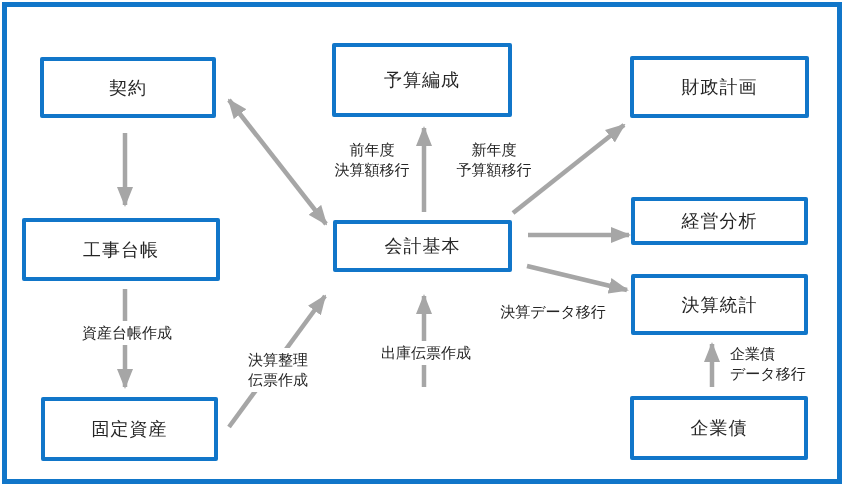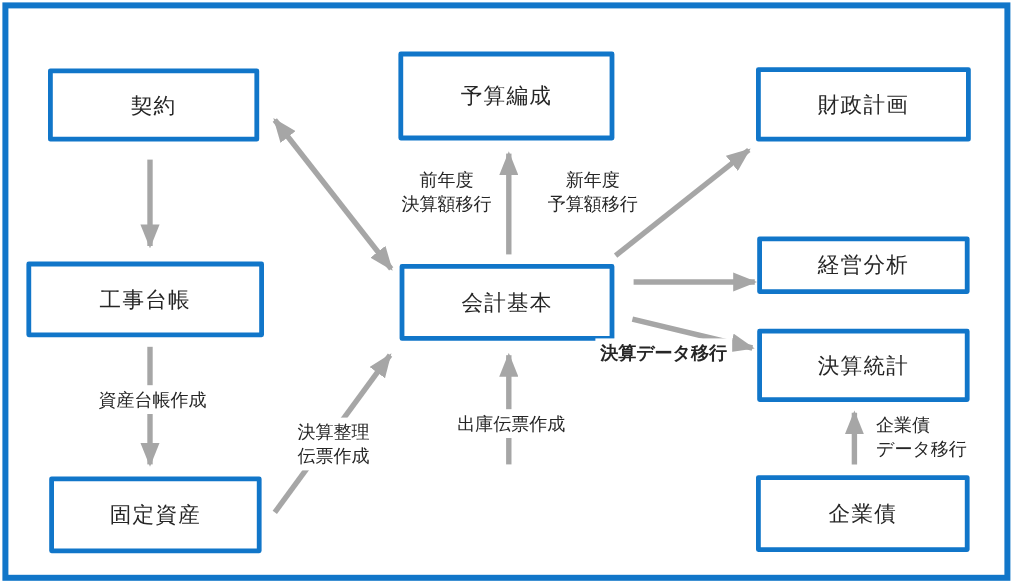--- a/index.html
+++ b/index.html
@@ -111,21 +111,21 @@
   </div>
 
   <div class="node" style="left:630px; top:56px;  width:179px; height:62px;">
     <span class="node-label">財政計画</span>
   </div>
 
   <div class="node" style="left:22px;  top:218px; width:198px; height:63px;">
     <span class="node-label">工事台帳</span>
   </div>
 
-  <div class="node" style="left:333px; top:220px; width:179px; height:64px;">
+  <div class="node" style="left:333px; top:220px; width:179px; height:52px;">
     <span class="node-label">会計基本</span>
   </div>
 
   <div class="node" style="left:631px; top:197px; width:177px; height:48px;">
     <span class="node-label">経営分析</span>
   </div>
 
   <div class="node" style="left:631px; top:274px; width:177px; height:61px;">
     <span class="node-label">決算統計</span>
   </div>
@@ -155,21 +155,21 @@
 
   <div class="elabel" style="left:278px; top:370px;">
     <span class="elabel-text">決算整理
 伝票作成</span>
   </div>
 
   <div class="elabel" style="left:426px; top:353px;">
     <span class="elabel-text">出庫伝票作成</span>
   </div>
 
-  <div class="elabel" style="left:553px; top:294px;font-weight:bold;">
+  <div class="elabel" style="left:553px; top:312px;">
     <span class="elabel-text">決算データ移行</span>
   </div>
 
   <div class="elabel left-align" style="left:726px; top:364px;">
     <span class="elabel-text">企業債
 データ移行</span>
   </div>
 
   <div class="frame"></div>
 </div>

